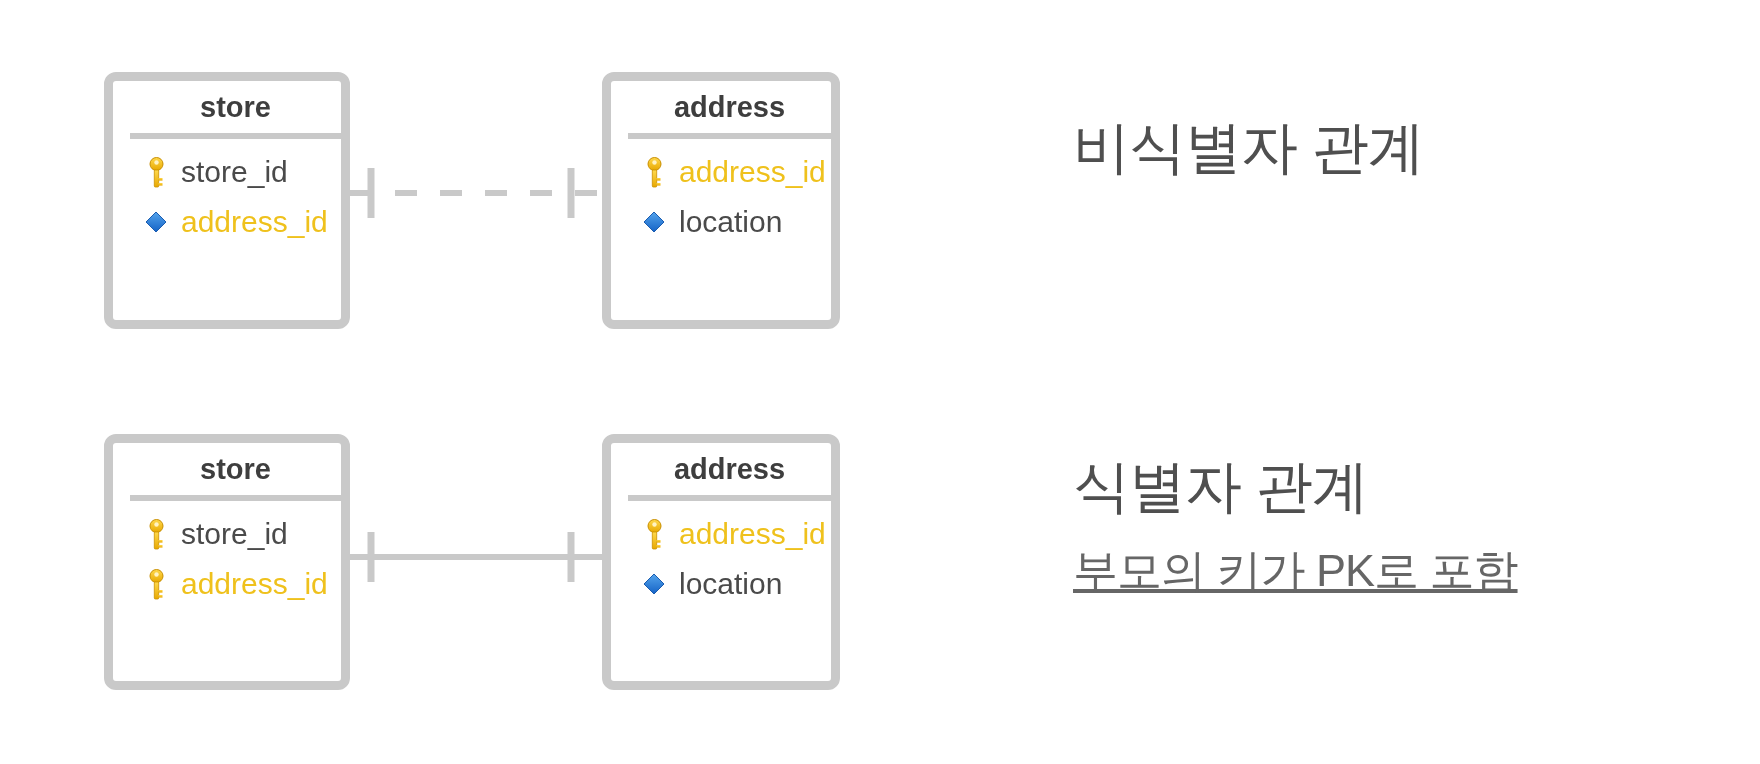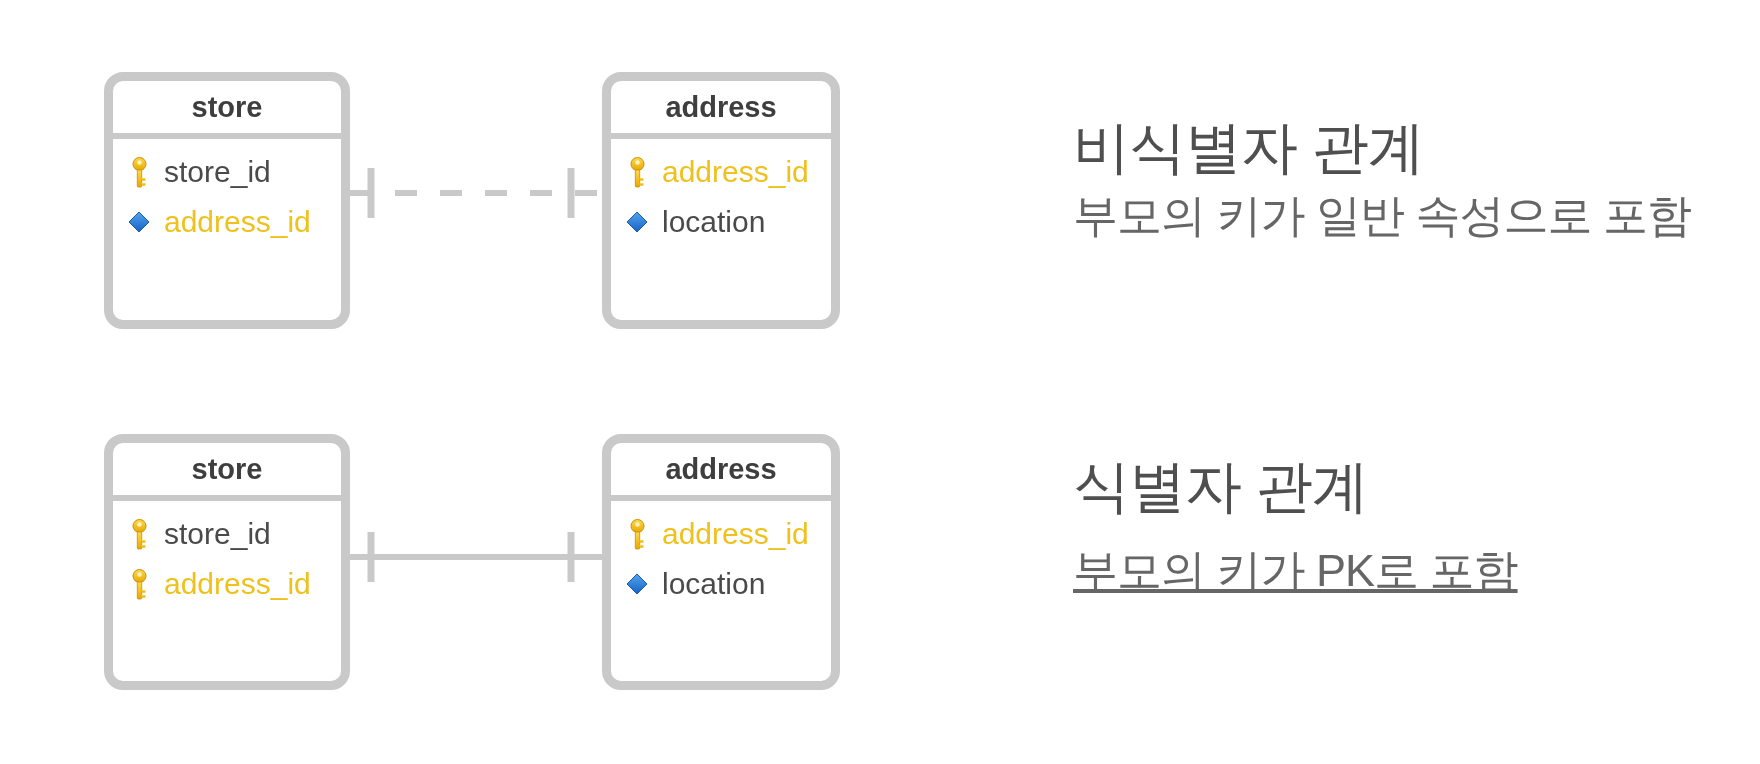--- a/index.html
+++ b/index.html
@@ -9,22 +9,23 @@
     background:#ffffff;
     font-family:"Liberation Sans","DejaVu Sans",sans-serif;
     overflow:hidden;
   }
 
   
   .erd-table {
     position:absolute;
     background:#ffffff;
     border:9px solid var(--table-border,#c9c9c9);
-    border-radius:19px;
+    border-radius:12px;
     box-sizing:border-box;
+    padding-left:17px;
   }
   .tbl-title {
     height:52px;
     display:flex; align-items:center; justify-content:center;
     font-size:29px; font-weight:bold;
     color:var(--table-title,#3e3e3e);
     border-bottom:6px solid var(--table-border,#c9c9c9);
   }
   .tbl-rows { padding-top:8px; }
   .tbl-row {
@@ -132,21 +133,20 @@
             <polygon points="11,1 21,11 11,21 1,11" fill="url(#blueGrad)" stroke="#1a5cb0" stroke-width="1"></polygon>
           </svg>
         </span>
         <span class="col-name em-normal">location</span>
       </div>
     </div>
   </div>
 
   <div class="caption first" style="top:112px">
     <div class="caption-heading">비식별자 관계</div>
-    <div class="caption-desc">부모의 키가 일반 속성으로 포함</div>
   </div>
 
   <div class="erd-table" style="left:104px; top:434px; width:246px; height:256px">
     <div class="tbl-title">store</div>
     <div class="tbl-rows">
       <div class="tbl-row">
         <span class="icon">
           <svg viewBox="0 0 17 31" width="17" height="31">
             <circle cx="8.5" cy="7" r="6.5" fill="url(#goldGrad)" stroke="#c98f00" stroke-width="1"></circle>
             <circle cx="8.5" cy="5.5" r="2.2" fill="#fff3c4"></circle>

